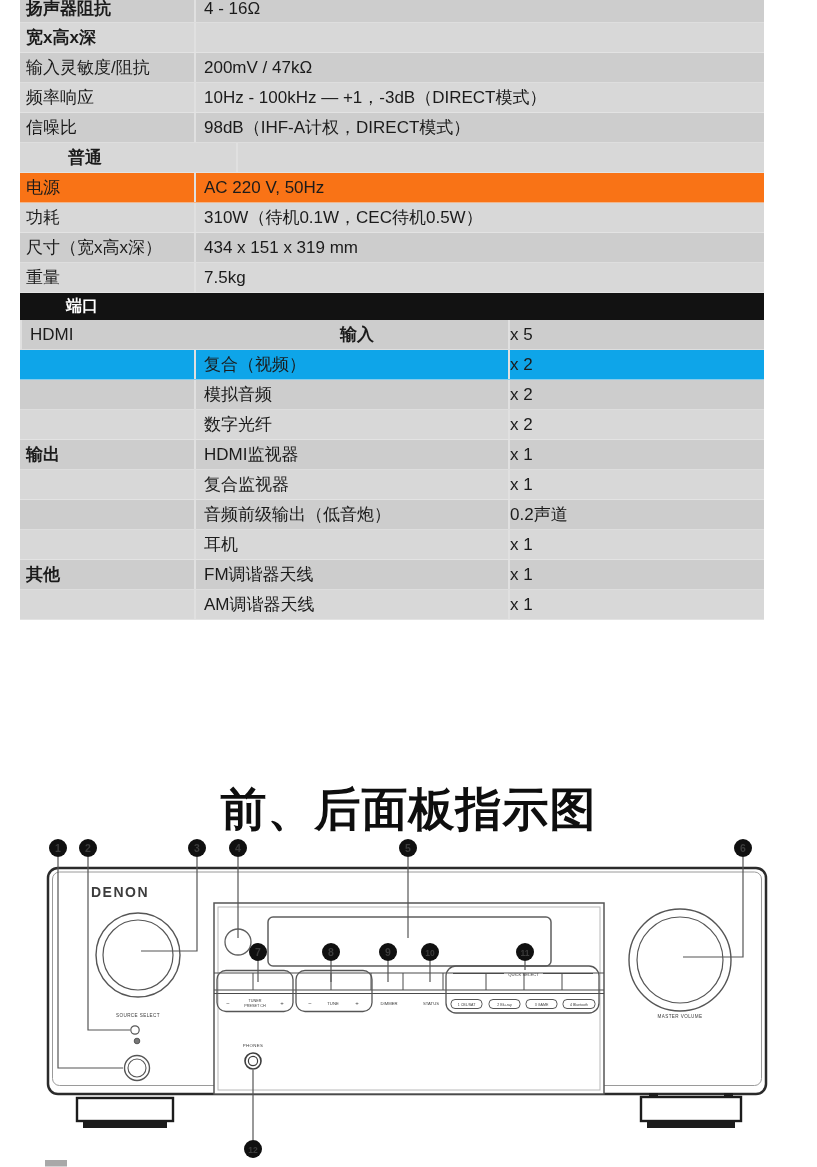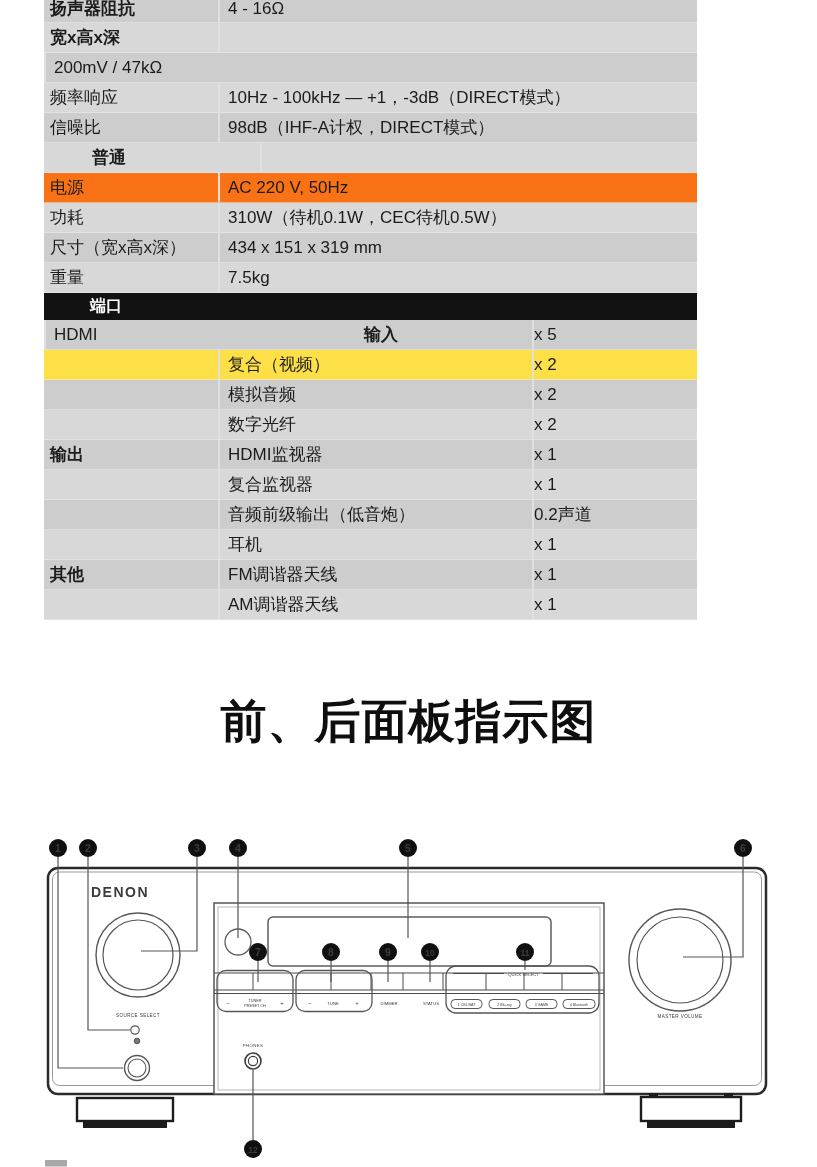--- a/index.html
+++ b/index.html
@@ -1,37 +1,37 @@
 <!DOCTYPE html>
 <html><head>
 <meta charset="utf-8">
 <style>
   html,body{margin:0;padding:0;background:#fff;}
   .page{position:relative;width:817px;height:1167px;background:#ffffff;overflow:hidden;
         font-family:"Liberation Sans","DejaVu Sans",sans-serif;}
 
   
-  .spec-table{position:absolute;left:44px;top:0;width:653px;}
+  .spec-table{position:absolute;left:20px;top:0;width:744px;}
   .trow{display:flex;align-items:stretch;height:29px;overflow:hidden;
         border-bottom:1px solid rgba(236,236,236,0.55);}
   .trow.first{height:22px;}
   .trow.first .cell{margin-top:-5px;}
   .trow.dark{height:27px;background:#121212;border-bottom:none;padding-left:40px;}
   .cell{display:flex;align-items:center;font-size:17px;color:#1b1b1b;
         white-space:nowrap;overflow:hidden;box-sizing:border-box;}
   .lbl{width:174px;flex-shrink:0;padding-left:6px;}
   .val{width:314px;flex-shrink:0;padding-left:8px;}
   .val.wide{width:auto;flex:1;}
   .cnt{flex:1;}
   .sep{border-left:2px solid #e0e0e0;}
   .b{font-weight:700;}
   .dark .lbl{width:auto;color:#ffffff;font-weight:700;font-size:16px;}
 
   
-  .diagram-title{position:absolute;left:0;top:692px;width:100%;text-align:center;
+  .diagram-title{position:absolute;left:0;top:780px;width:100%;text-align:center;
         font-size:46px;line-height:58px;font-weight:700;color:#0e0e0e;letter-spacing:1px;}
 
   
   .panel-svg{position:absolute;left:0;top:835px;}
   .panel-svg text{font-family:"Liberation Sans","DejaVu Sans",sans-serif;fill:#3c3c3c;}
   .ln{stroke:#4a4a4a;fill:none;}
   .callout-line{stroke:#555;stroke-width:1.2;fill:none;}
 </style>
 </head>
 <body>
@@ -41,20 +41,21 @@
   <div class="spec-table">
       <div class="trow first" style="background: rgb(205, 205, 205);">
         <div class="cell lbl b">扬声器阻抗</div>
         <div class="cell val sep wide">4 - 16Ω</div>
       </div>
       <div class="trow" style="background: rgb(216, 216, 216);">
         <div class="cell lbl b">宽x高x深</div>
         <div class="cell val sep wide"></div>
       </div>
       <div class="trow" style="background: rgb(205, 205, 205);">
+        <div class="cell lbl">输入灵敏度/阻抗</div>
         <div class="cell val sep wide">200mV / 47kΩ</div>
       </div>
       <div class="trow" style="background: rgb(216, 216, 216);">
         <div class="cell lbl">频率响应</div>
         <div class="cell val sep wide">10Hz - 100kHz — +1，-3dB（DIRECT模式）</div>
       </div>
       <div class="trow" style="background: rgb(205, 205, 205);">
         <div class="cell lbl">信噪比</div>
         <div class="cell val sep wide">98dB（IHF-A计权，DIRECT模式）</div>
       </div>
@@ -79,21 +80,21 @@
         <div class="cell val sep wide">7.5kg</div>
       </div>
       <div class="trow dark">
         <div class="cell lbl">端口</div>
       </div>
       <div class="trow" style="background: rgb(205, 205, 205);">
         <div class="cell val sep">HDMI</div>
         <div class="cell lbl b">输入</div>
         <div class="cell cnt sep">x 5</div>
       </div>
-      <div class="trow" style="background: #fde047;">
+      <div class="trow" style="background: #0ea5e9;">
         <div class="cell lbl"></div>
         <div class="cell val sep">复合（视频）</div>
         <div class="cell cnt sep">x 2</div>
       </div>
       <div class="trow" style="background: rgb(205, 205, 205);">
         <div class="cell lbl"></div>
         <div class="cell val sep">模拟音频</div>
         <div class="cell cnt sep">x 2</div>
       </div>
       <div class="trow" style="background: rgb(216, 216, 216);">

